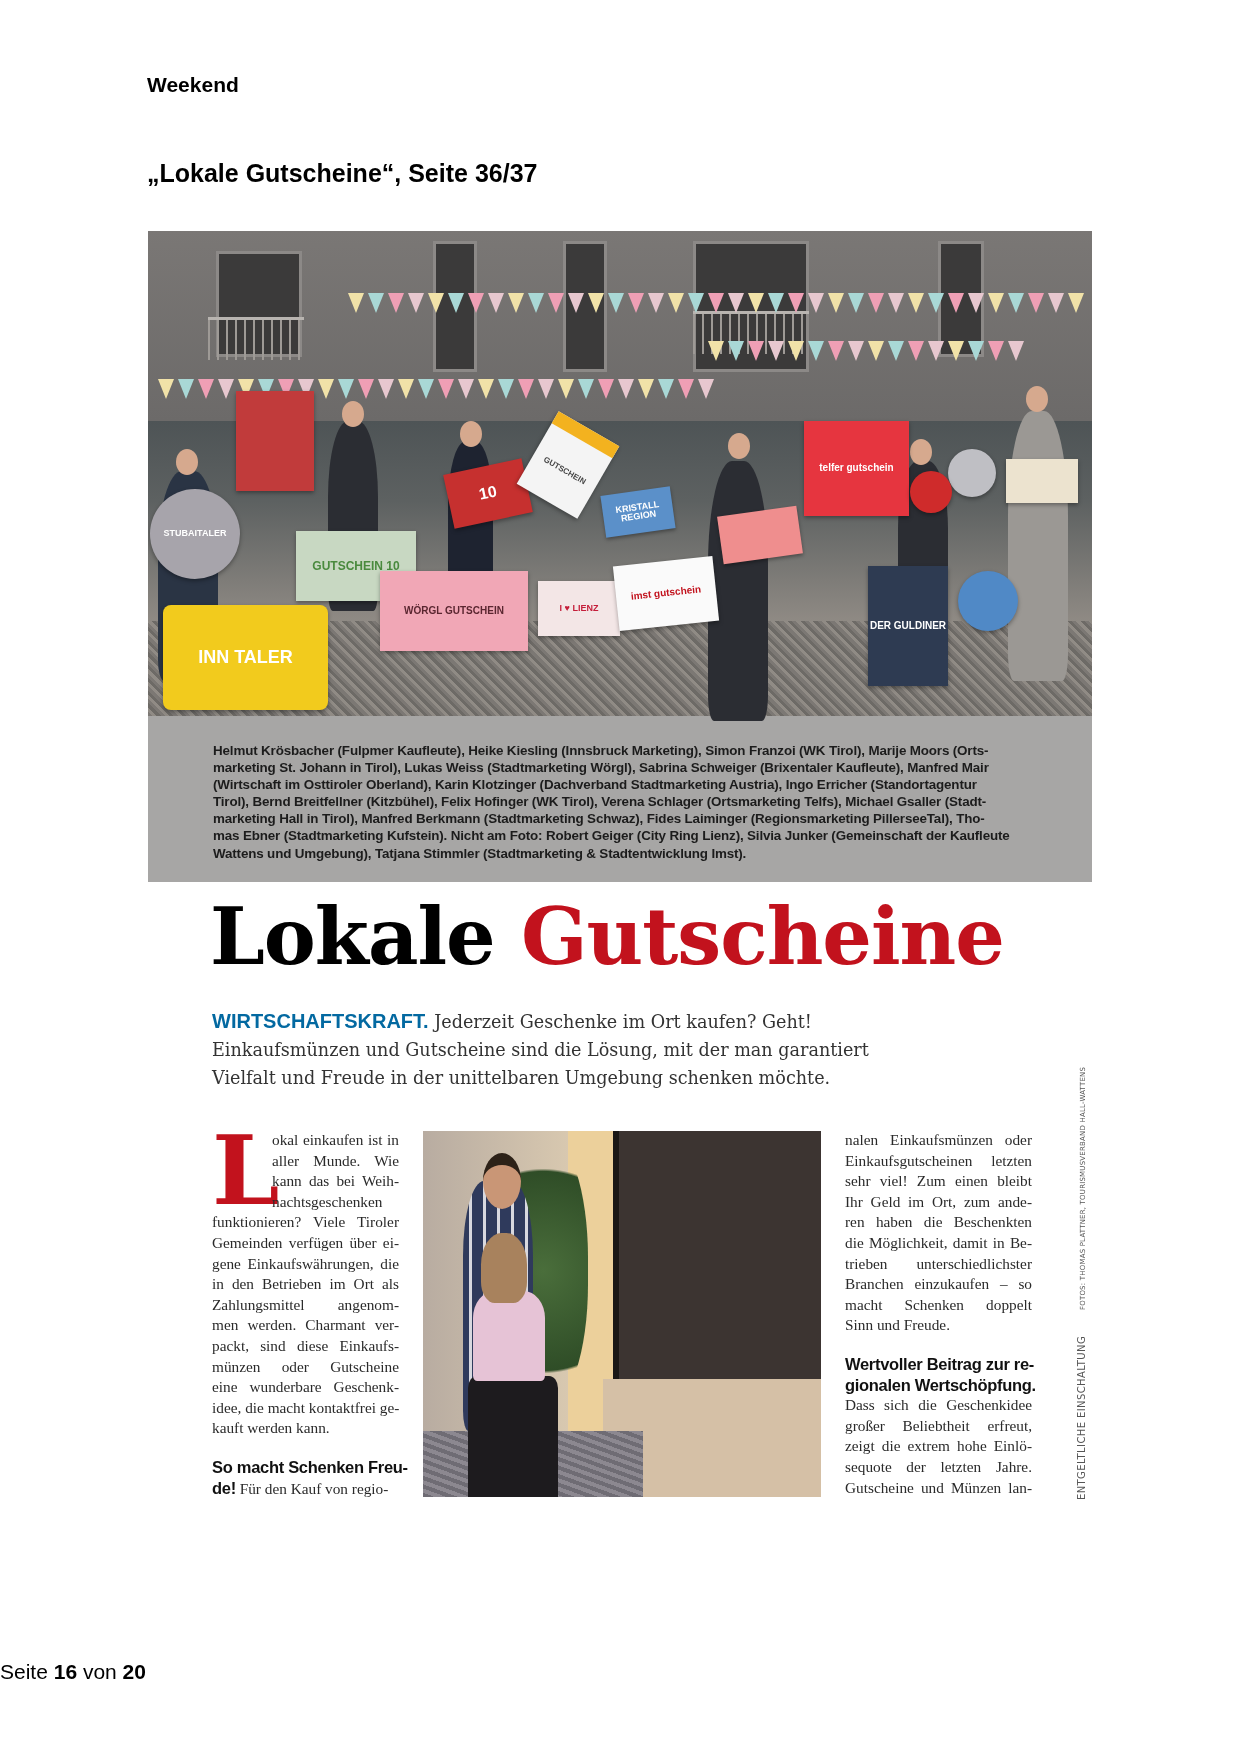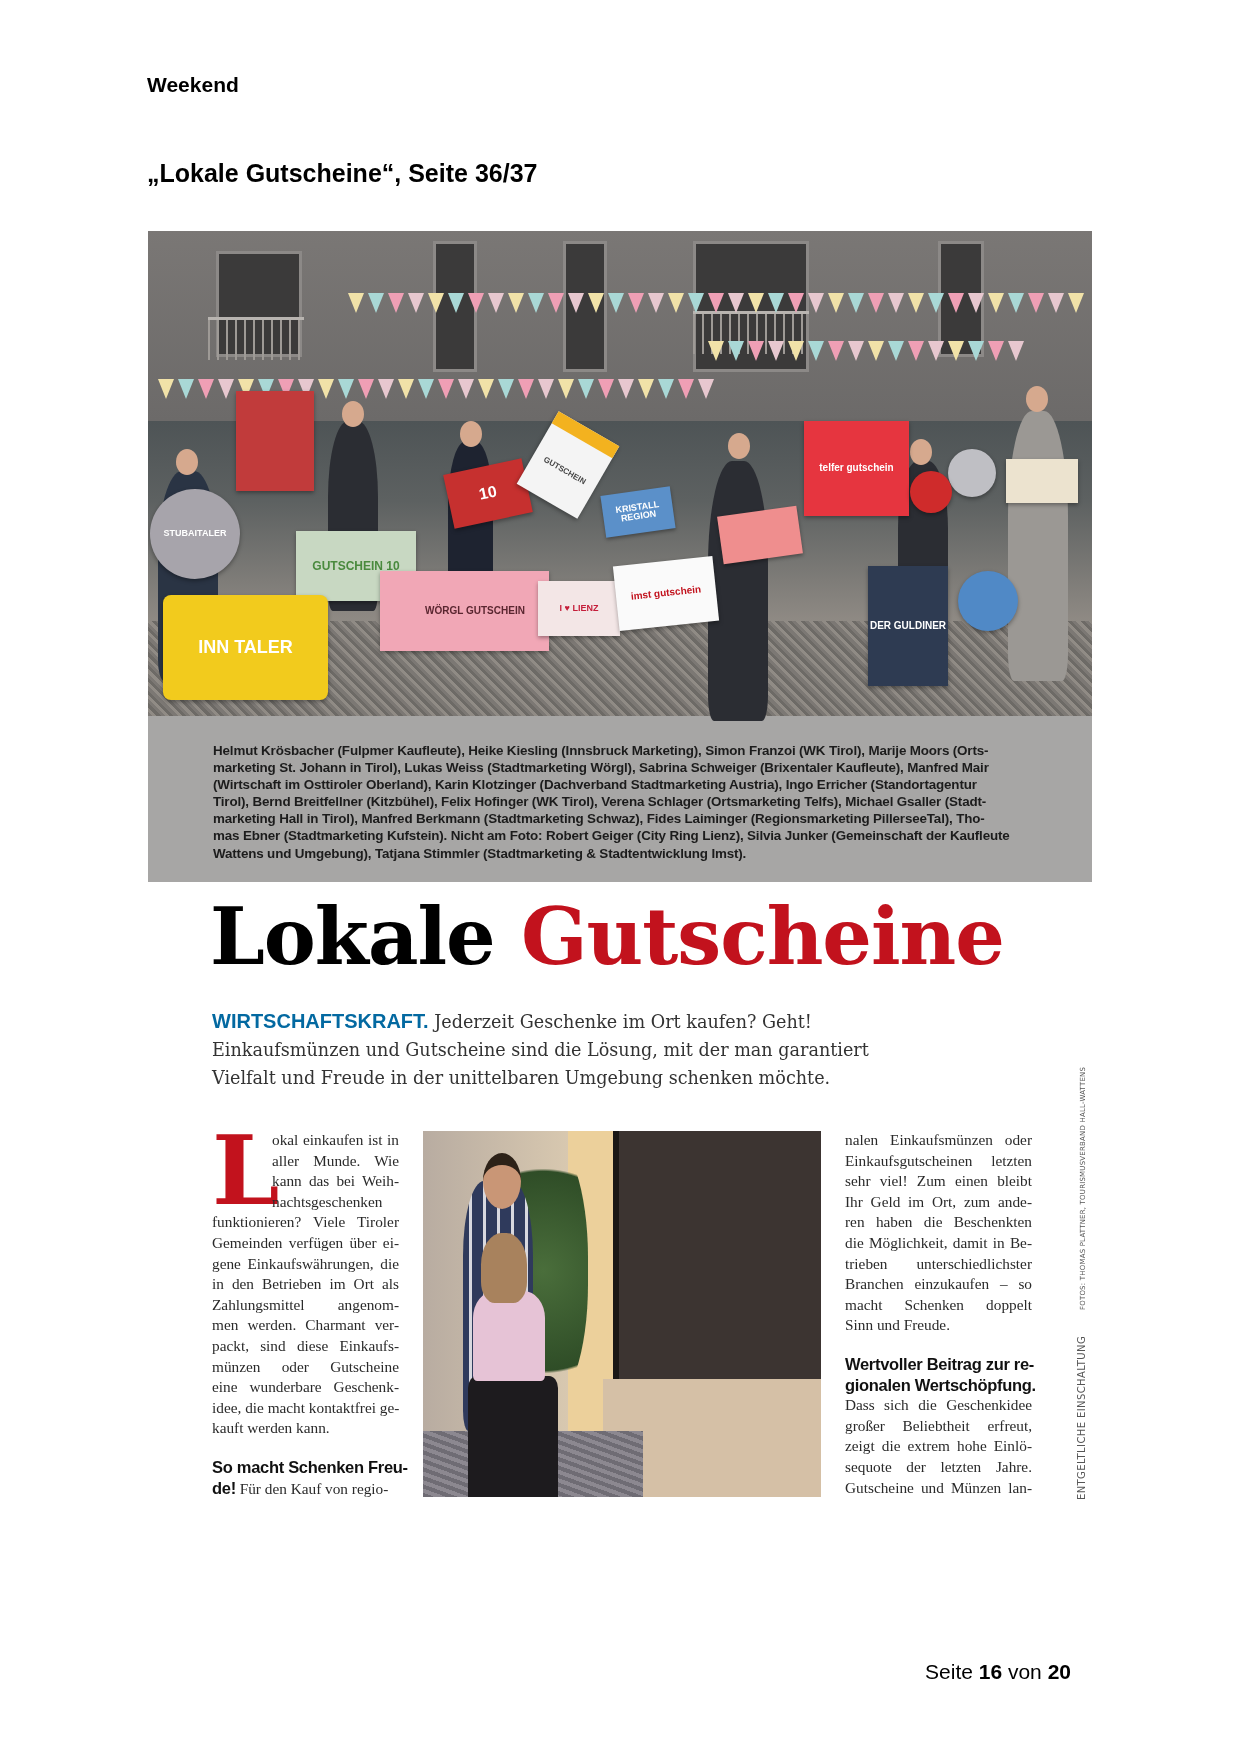--- a/index.html
+++ b/index.html
@@ -56,21 +56,21 @@
   .p2-man { position: absolute; left: 40px; top: 50px; width: 70px; height: 250px; border-radius: 30% 30% 8% 8%; background: repeating-linear-gradient(90deg, #2f3a5c 0 6px, #d8d8df 6px 9px, #2f3a5c 9px 14px); }
   .p2-manhead { position: absolute; left: 60px; top: 22px; width: 38px; height: 44px; border-radius: 50%; background: #c99676; border-top: 12px solid #2d2218; }
   .p2-woman { position: absolute; left: 50px; top: 160px; width: 72px; height: 90px; border-radius: 30% 30% 6% 6%; background: #e6c3d6; }
   .p2-skirt { position: absolute; left: 45px; top: 245px; width: 90px; height: 121px; border-radius: 10% 10% 0 0; background: #1d1b1e; }
   .p2-womanhead { position: absolute; left: 58px; top: 102px; width: 46px; height: 70px; border-radius: 45% 45% 30% 30%; background: #a8825d; }
 
   .vtext { position: absolute; font-family: "DejaVu Sans", sans-serif; color: #555; transform: rotate(-90deg); transform-origin: left top; white-space: nowrap; }
   .credit { left: 1079px; top: 1310px; font-size: 7px; letter-spacing: 0.2px; }
   .advert { left: 1076px; top: 1500px; font-size: 10px; letter-spacing: 0.4px; }
 
-  .footer { position: absolute; left: 0; top: 1660px; width: 1071px; text-align: right; font-family: "Liberation Sans", sans-serif; font-size: 21px; }
+  .footer { position: absolute; left: 0; top: 1660px; width: 1071px; text-align: left; font-family: "Liberation Sans", sans-serif; font-size: 21px; }
 </style>
 </head>
 <body>
 
 <div class="hdr-section">Weekend</div>
 <div class="hdr-title">„Lokale Gutscheine“, Seite 36/37</div>
 
 <div class="photo1">
   <div class="p1-building">
     <div class="p1-win" style="left:68px;top:20px;width:80px;height:100px;"></div>
@@ -182,23 +182,23 @@
   <div class="person" style="left:560px;top:230px;width:60px;height:260px;"></div>
   <div class="head" style="left:580px;top:202px;"></div>
   <div class="person" style="left:750px;top:230px;width:50px;height:170px;"></div>
   <div class="head" style="left:762px;top:208px;"></div>
   <div class="person" style="left:860px;top:180px;width:60px;height:270px;background:#9b9894;"></div>
   <div class="head" style="left:878px;top:155px;"></div>
 
   <div class="sign" style="left:2px;top:258px;width:90px;height:90px;border-radius:50%;background:#a7a4ab;color:#fff;font-size:9px;">STUBAITALER</div>
   <div class="sign" style="left:88px;top:160px;width:78px;height:100px;background:#c13b3b;"></div>
   <div class="sign" style="left:148px;top:300px;width:120px;height:70px;background:#c8d8c2;color:#4a8a3e;font-size:12px;">GUTSCHEIN 10</div>
-  <div class="sign" style="left:15px;top:364px;width:165px;height:105px;border-radius:8px;background:#f2cb1d;color:#fff;font-size:18px;">INN TALER</div>
+  <div class="sign" style="left:15px;top:374px;width:165px;height:105px;border-radius:8px;background:#f2cb1d;color:#fff;font-size:18px;">INN TALER</div>
   <div class="sign" style="left:300px;top:235px;width:80px;height:55px;background:#c6302f;color:#fff;font-size:16px;transform:rotate(-12deg);">10</div>
-  <div class="sign" style="left:232px;top:340px;width:148px;height:80px;background:#f1a7b6;color:#5a2630;font-size:10px;padding-left:21px;">WÖRGL GUTSCHEIN</div>
+  <div class="sign" style="left:232px;top:340px;width:148px;height:80px;background:#f1a7b6;color:#5a2630;font-size:10px;">WÖRGL GUTSCHEIN</div>
   <div class="sign" style="left:385px;top:192px;width:70px;height:70px;background:#f4f4f4;transform:rotate(30deg);border-top:14px solid #f3b21f;color:#444;font-size:8px;">GUTSCHEIN</div>
   <div class="sign" style="left:455px;top:260px;width:70px;height:42px;background:#5b90c9;color:#fff;font-size:9px;transform:rotate(-8deg);">KRISTALL REGION</div>
   <div class="sign" style="left:390px;top:350px;width:82px;height:55px;background:#f3e6e6;color:#c41e3a;font-size:9px;">I ♥ LIENZ</div>
   <div class="sign" style="left:468px;top:330px;width:100px;height:65px;background:#fafafa;color:#c2121d;font-size:10px;transform:rotate(-6deg);">imst gutschein</div>
   <div class="sign" style="left:572px;top:280px;width:80px;height:48px;background:#ef8e8e;color:#fff;font-size:14px;transform:rotate(-8deg);"></div>
   <div class="sign" style="left:656px;top:190px;width:105px;height:95px;background:#e6353f;color:#fff;font-size:10px;">telfer gutschein</div>
   <div class="sign" style="left:720px;top:335px;width:80px;height:120px;background:#2e3b52;color:#fff;font-size:10px;">DER GULDINER</div>
   <div class="sign" style="left:810px;top:340px;width:60px;height:60px;border-radius:50%;background:#5089c6;"></div>
   <div class="sign" style="left:858px;top:228px;width:72px;height:44px;background:#ece3cf;"></div>
   <div class="sign" style="left:800px;top:218px;width:48px;height:48px;border-radius:50%;background:#bfbfc4;"></div>

